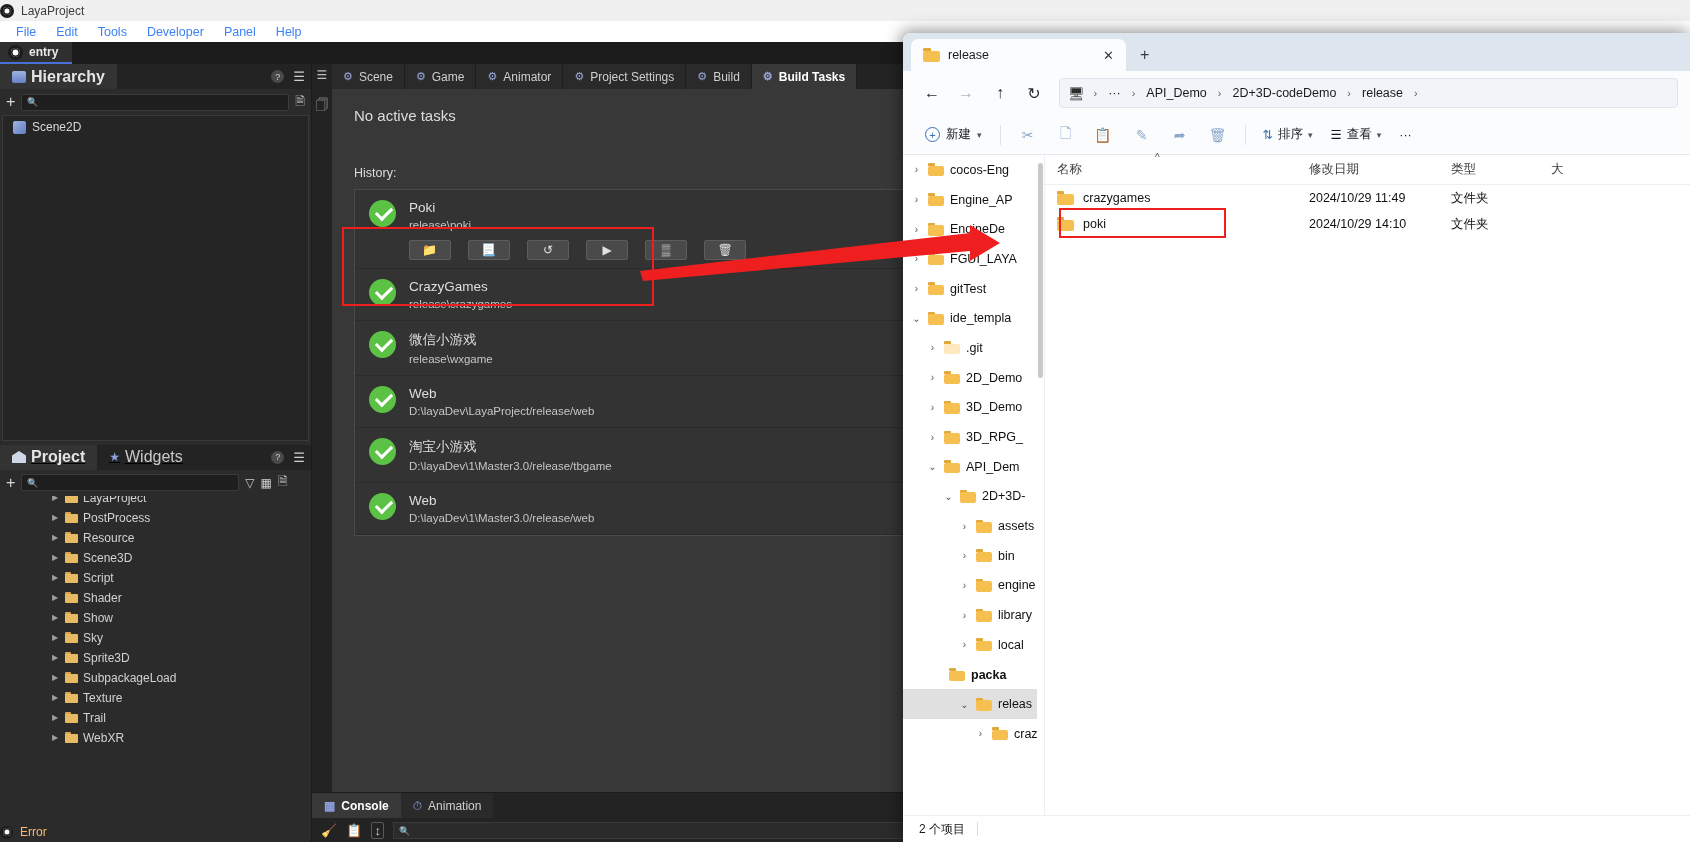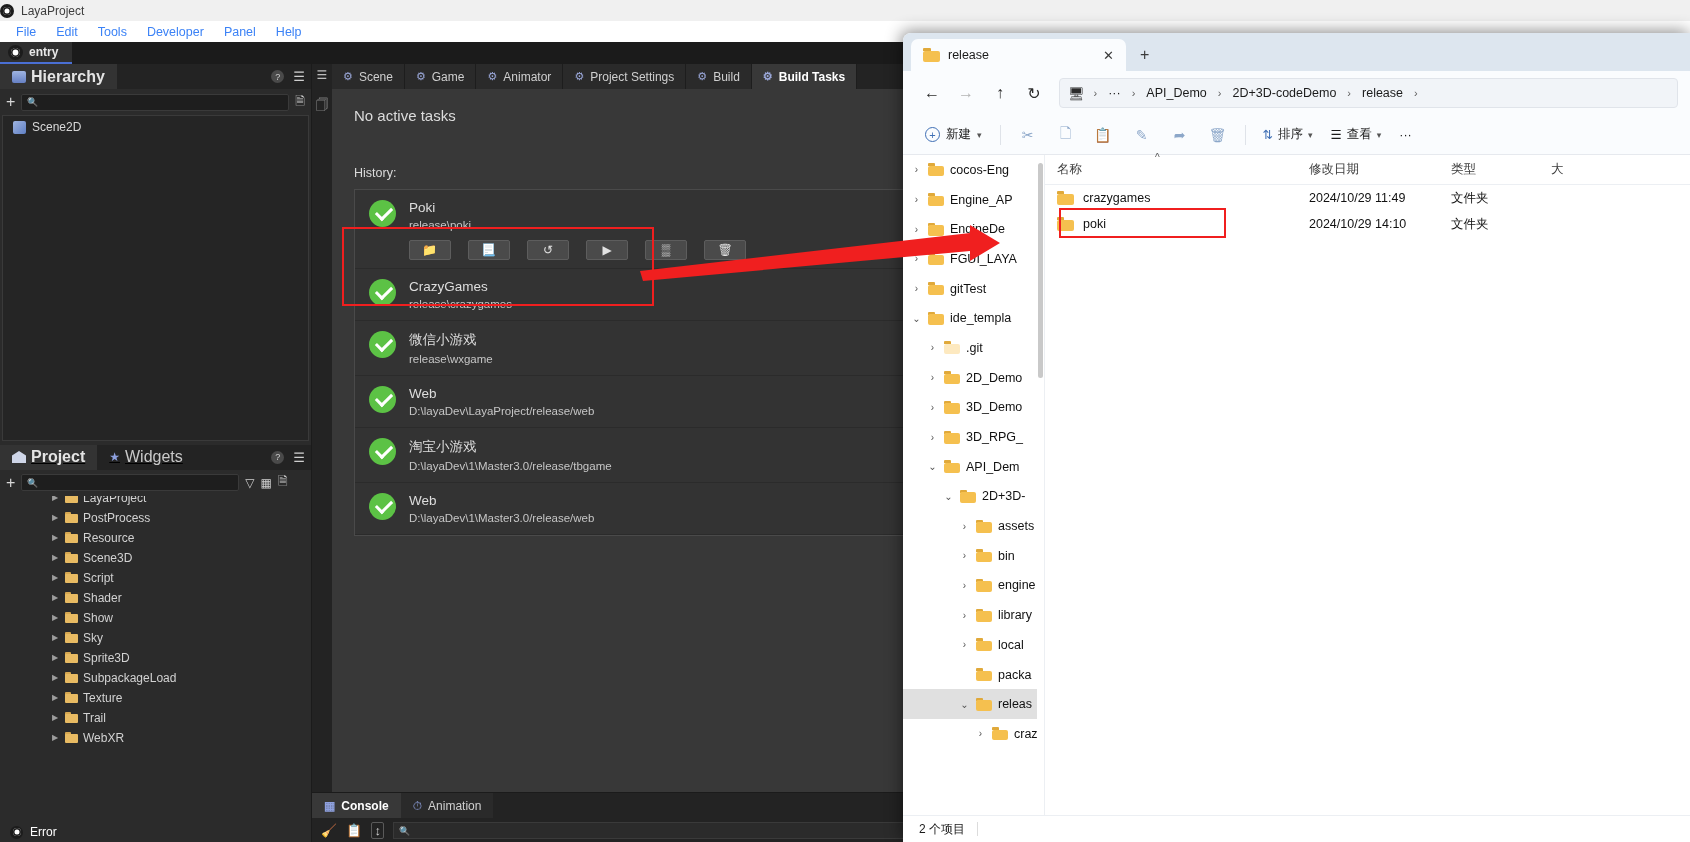--- a/index.html
+++ b/index.html
@@ -58,21 +58,21 @@
   .trow { height:20px; display:flex; align-items:center; gap:5px; font-size:12px; color:#d2d2d2; padding-left:52px;}
   .trow .arrow { color:#9d9d9d; font-size:8px; width:8px;}
   .folder { width:13px;height:11px;position:relative;display:inline-block;}
   .folder::before{content:"";position:absolute;left:0;top:0;width:6px;height:3px;background:#d7a851;border-radius:1px 1px 0 0;}
   .folder::after{content:"";position:absolute;left:0;top:2px;width:13px;height:9px;background:#e8bb63;border-radius:1px;}
 
   .hier-tree { flex:1; background:#252525; margin:0 2px 2px 2px; border:1px solid #3a3a3a;}
   .hier-row { height:22px; display:flex; align-items:center; gap:6px; padding-left:10px; font-size:12px; color:#d8d8d8;}
   .cube { width:13px;height:13px;background:linear-gradient(135deg,#9fb4e0,#5f7fc4); border-radius:2px;}
 
-  .errrow { height:20px; display:flex; align-items:center; gap:7px; padding-left:10px; font-size:12px; color:#ffffff;}
+  .errrow { height:20px; display:flex; align-items:center; gap:7px; font-size:12px; color:#fdba74;}
   .errico { width:13px;height:13px;border-radius:50%;background:#1c1c1c;position:relative;}
   .errico::after{content:"";position:absolute;left:2.5px;top:2.5px;width:8px;height:8px;border-radius:50%;background:#fff;
      box-shadow: inset 0 0 0 1.5px #1c1c1c;}
 
   
   .centercol { flex:1; display:flex; flex-direction:column; background:#2b2b2b; min-width:0;}
   .vbar { width:20px; background:#232323; display:flex; flex-direction:column; align-items:center; padding-top:4px; gap:14px;}
   .vbar .g { color:#bdbdbd; font-size:12px;}
 
   .maintabs { height:25px; background:#232323; display:flex; align-items:stretch;}
@@ -602,21 +602,21 @@
           <div class="sr" style="padding-left: 56px;">
             <span class="ar">›</span>
             <span class="fd"></span>
             <span>library</span>
           </div>
           <div class="sr" style="padding-left: 56px;">
             <span class="ar">›</span>
             <span class="fd"></span>
             <span>local</span>
           </div>
-          <div class="sr" style="padding-left: 56px;">
+          <div class="sr" style="padding-left: 29px; font-weight: bold;">
             <span class="ar"></span>
             <span class="fd"></span>
             <span>packa</span>
           </div>
           <div class="sr sel" style="padding-left: 56px;">
             <span class="ar">⌄</span>
             <span class="fd"></span>
             <span>releas</span>
           </div>
           <div class="sr" style="padding-left: 72px;">

